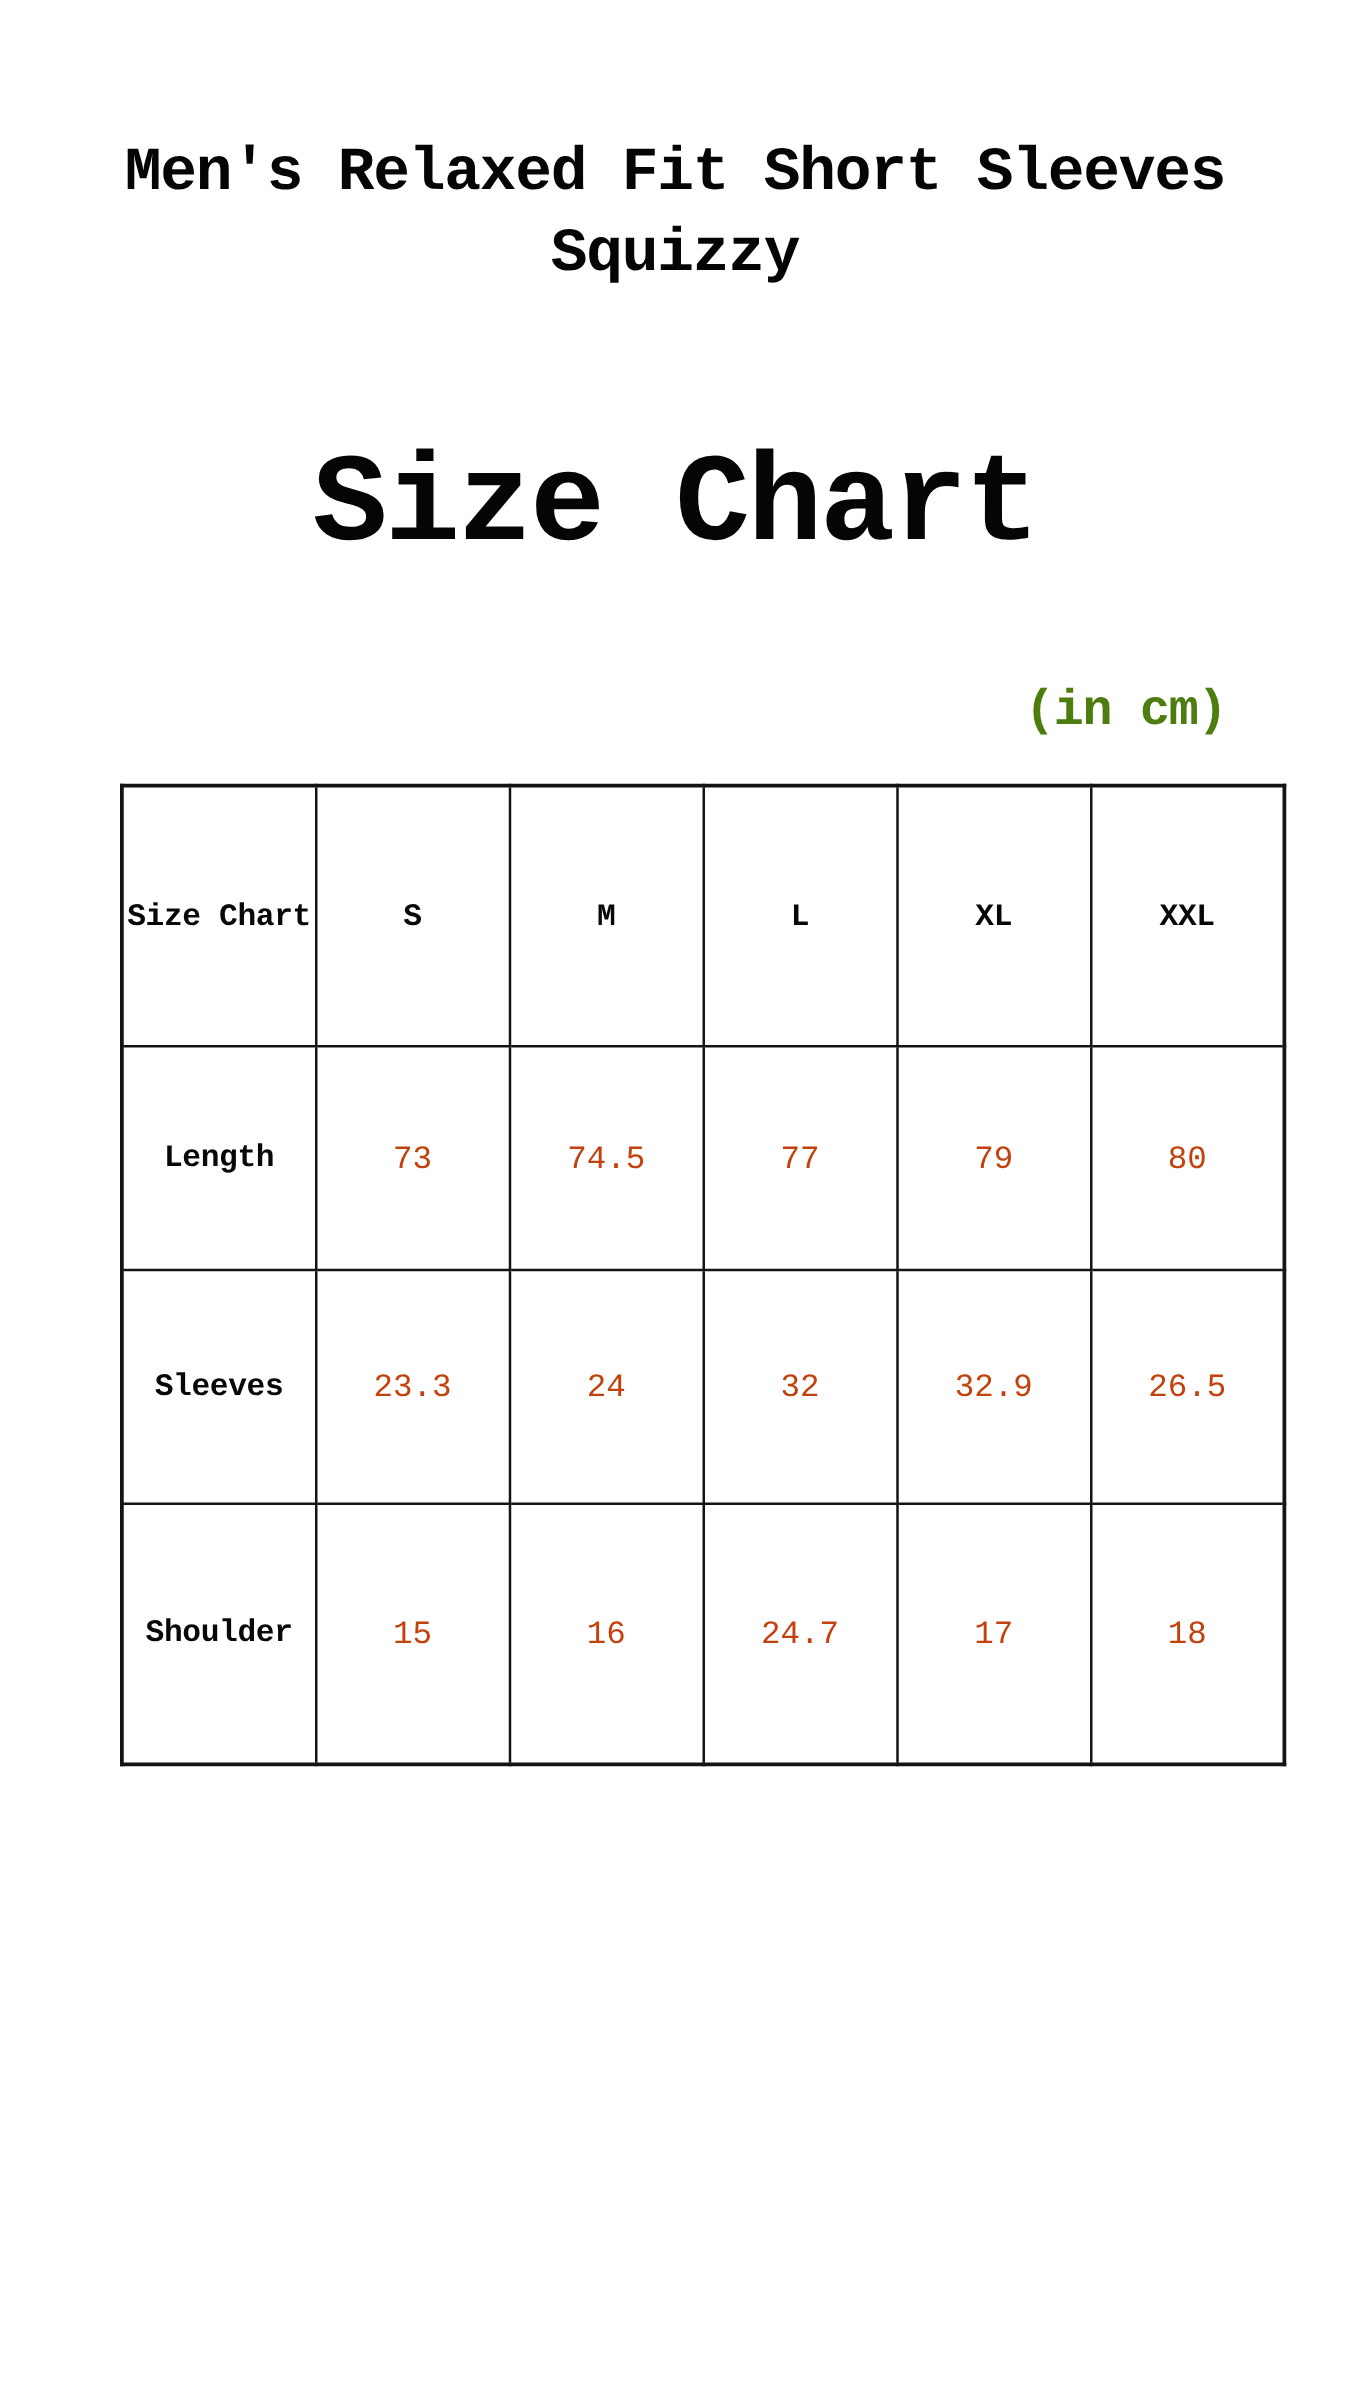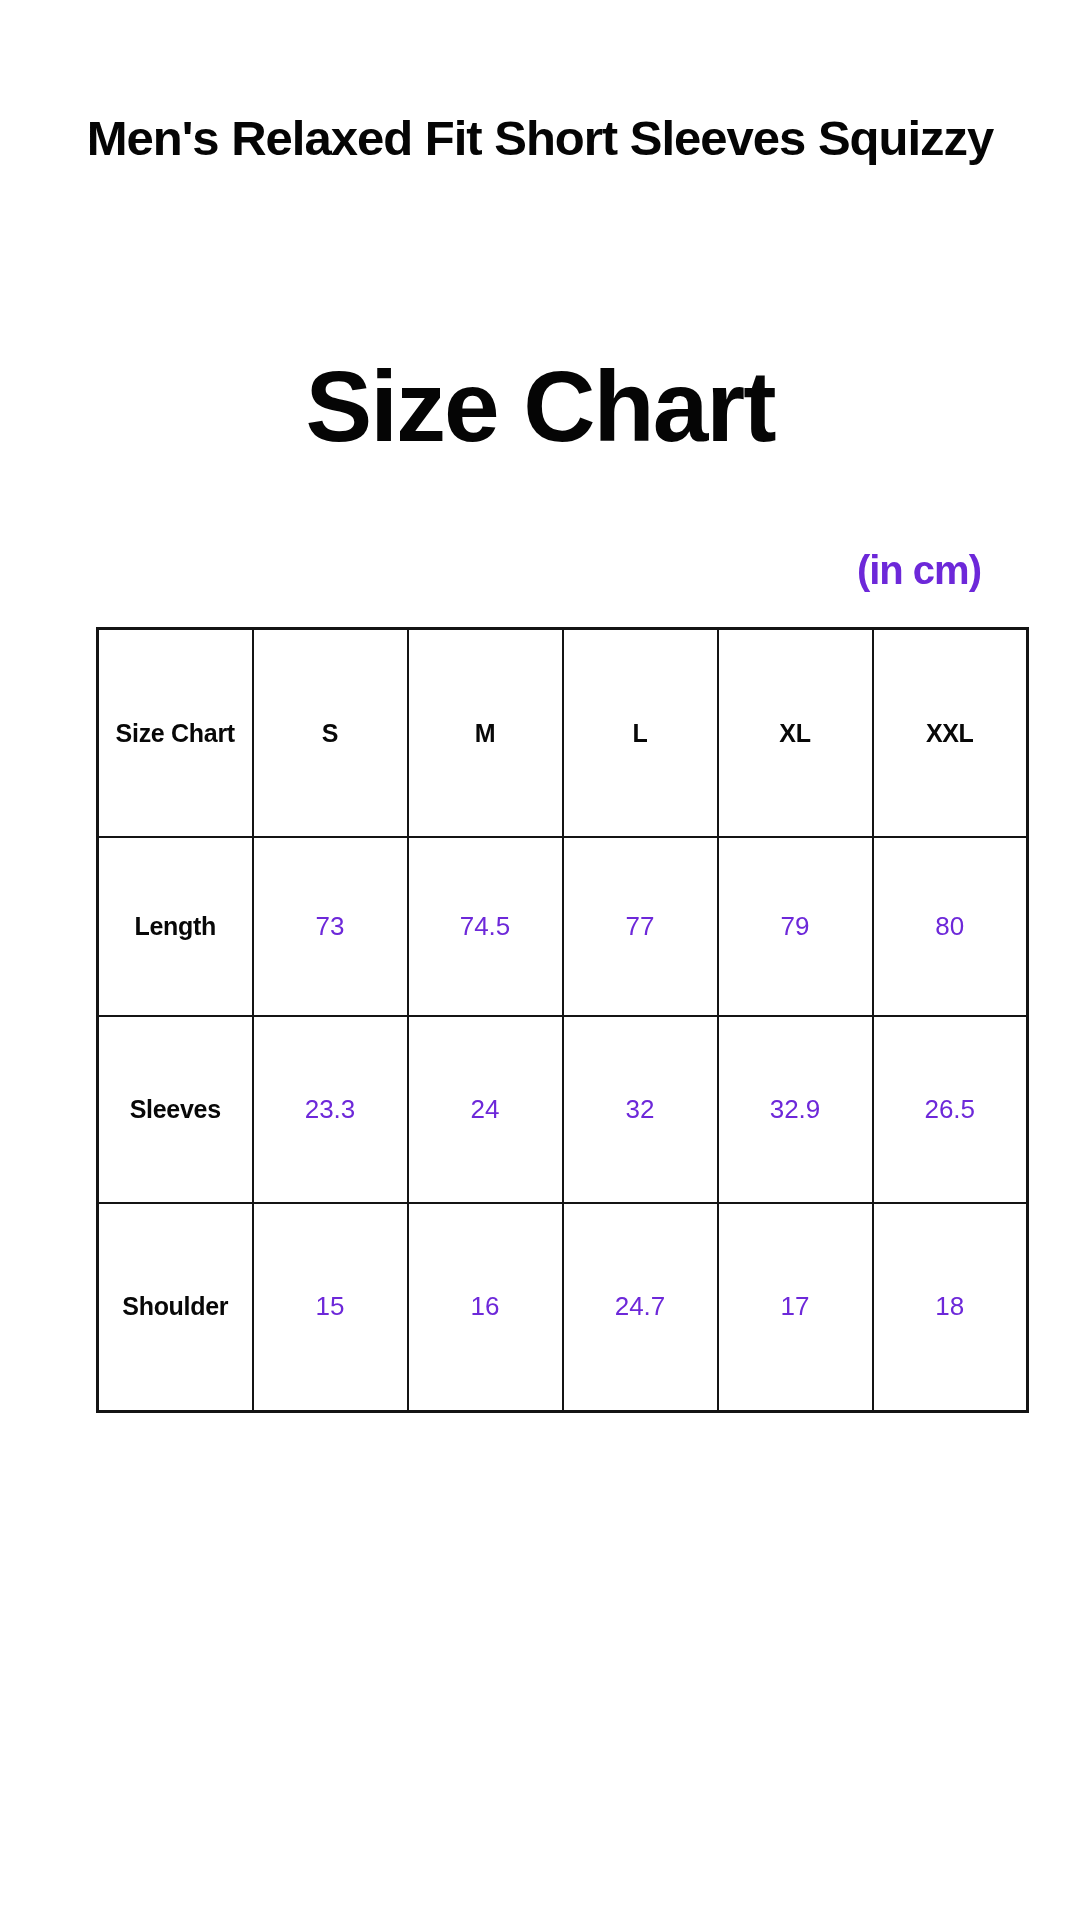--- a/index.html
+++ b/index.html
@@ -7,21 +7,21 @@
     padding: 0;
     background: #ffffff;
   }
   .page {
     position: relative;
     width: 1032px;
     height: 1920px;
     background: #ffffff;
     margin: 0 auto;
     overflow: hidden;
-    font-family: Liberation Sans, sans-serif;
+    font-family: Liberation Mono, monospace;
     color: #000000;
   }
   .product-title {
     position: absolute;
     top: 106px;
     left: 0;
     width: 100%;
     text-align: center;
     font-size: 49px;
     font-weight: 700;
@@ -42,21 +42,21 @@
     color: #050505;
   }
   .unit-note {
     position: absolute;
     top: 550px;
     right: 75px;
     font-size: 40px;
     font-weight: 700;
     line-height: 40px;
     letter-spacing: -1px;
-    color: #6d28d9;
+    color: #4d7c0f;
   }
   table.size-table {
     position: absolute;
     left: 72px;
     top: 627px;
     width: 933px;
     height: 786px;
     border-collapse: collapse;
     table-layout: fixed;
     border: 3px solid #141414;
@@ -77,21 +77,21 @@
   .col-header, .row-label {
     font-size: 25px;
     font-weight: 700;
     letter-spacing: -0.3px;
     color: #080808;
   }
   .cell-value {
     font-size: 26px;
     font-weight: 400;
     letter-spacing: 0;
-    color: #6d28d9;
+    color: #c2410c;
   }
 </style>
 </head>
 <body>
 
 <div class="page">
 
   <div class="product-title">
     <div>Men's Relaxed Fit Short Sleeves Squizzy</div>
   </div>

